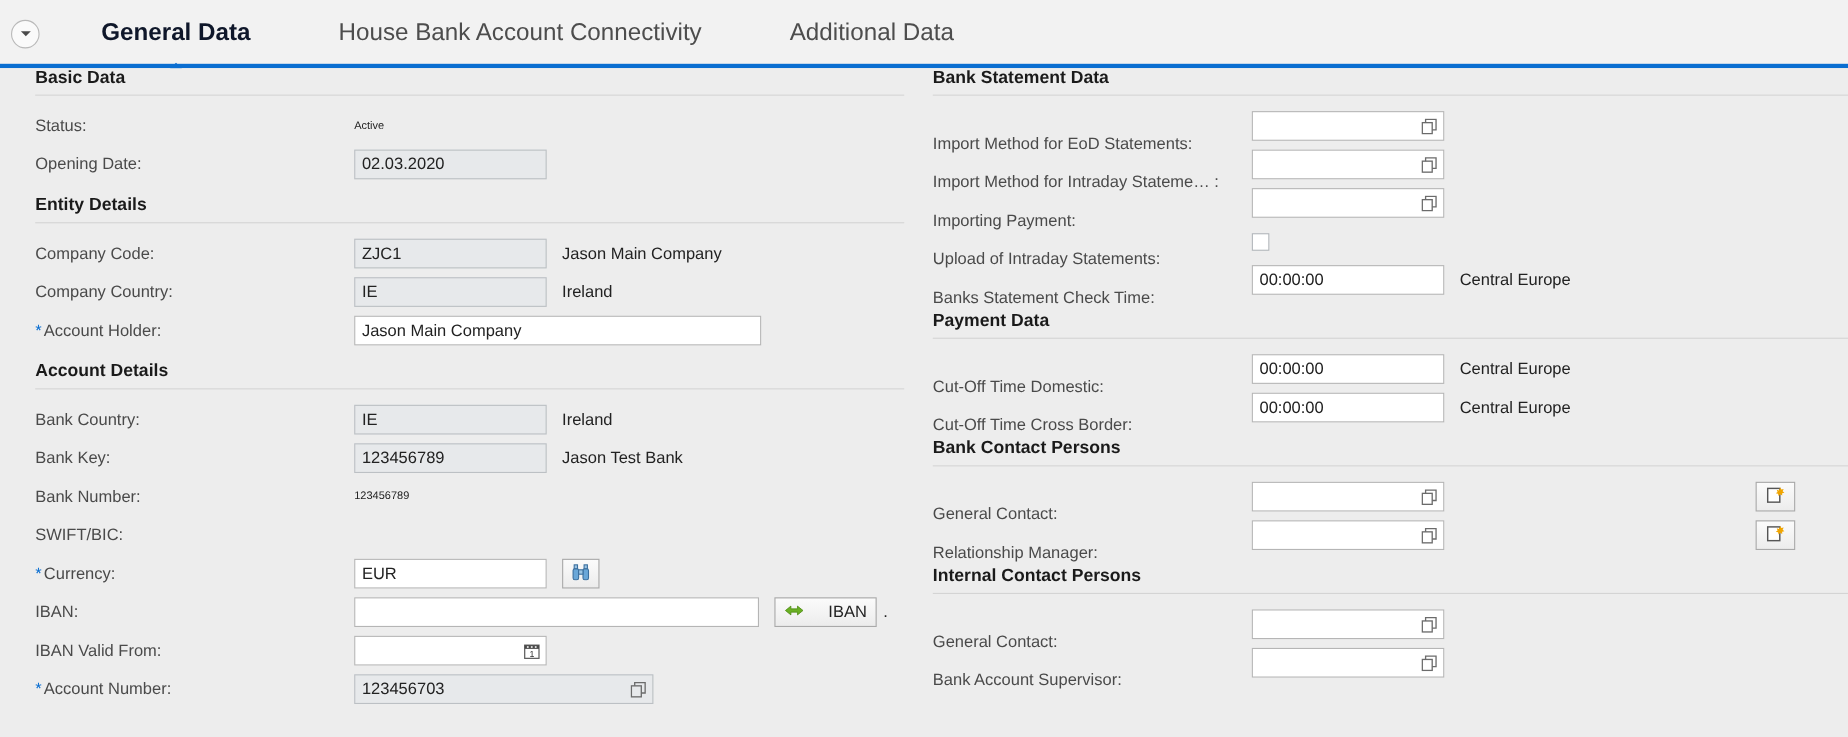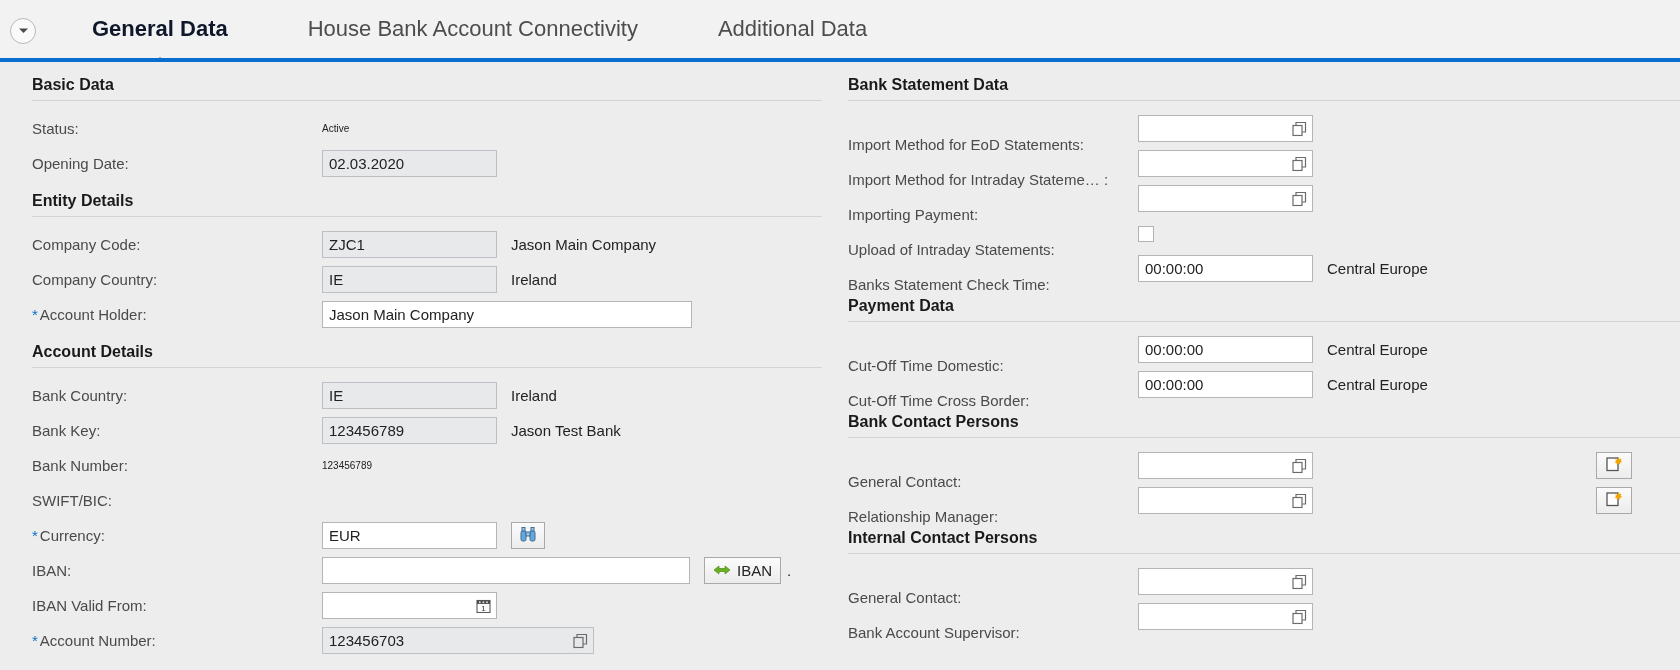--- a/index.html
+++ b/index.html
@@ -61,21 +61,20 @@
   
   .content {
     position: relative;
     height: 608px;
     background: #ededed;
     display: flex;
   }
   .col {
     position: relative;
     flex: 0 0 50%;
-    padding-top: 14px;
   }
   .col.left  { padding-left: 32px; padding-right: 18px; }
   .col.right { padding-left: 8px; padding-right: 0px; }
 
   .grouphead {
     font-size: 16px;
     font-weight: bold;
     color: #1a1a1a;
     padding-bottom: 6px;
   }
@@ -144,21 +143,21 @@
   }
 
   
   .btn {
     border: 1px solid #a9a9a9;
     background: linear-gradient(#fbfbfb,#ececec);
     height: 27px;
     display: inline-flex;
     align-items: center;
     justify-content: center;
-    gap: 6px;
+    gap: 22px;
     padding: 0 8px;
     font-size: 15px;
     color: #222;
     cursor: pointer;
     flex: 0 0 auto;
   }
   .btn.sq { width: 34px; padding: 0; }
   .btn.note { width: 36px; height: 27px; }
   .btn-gap { margin-left: 14px; }
 

